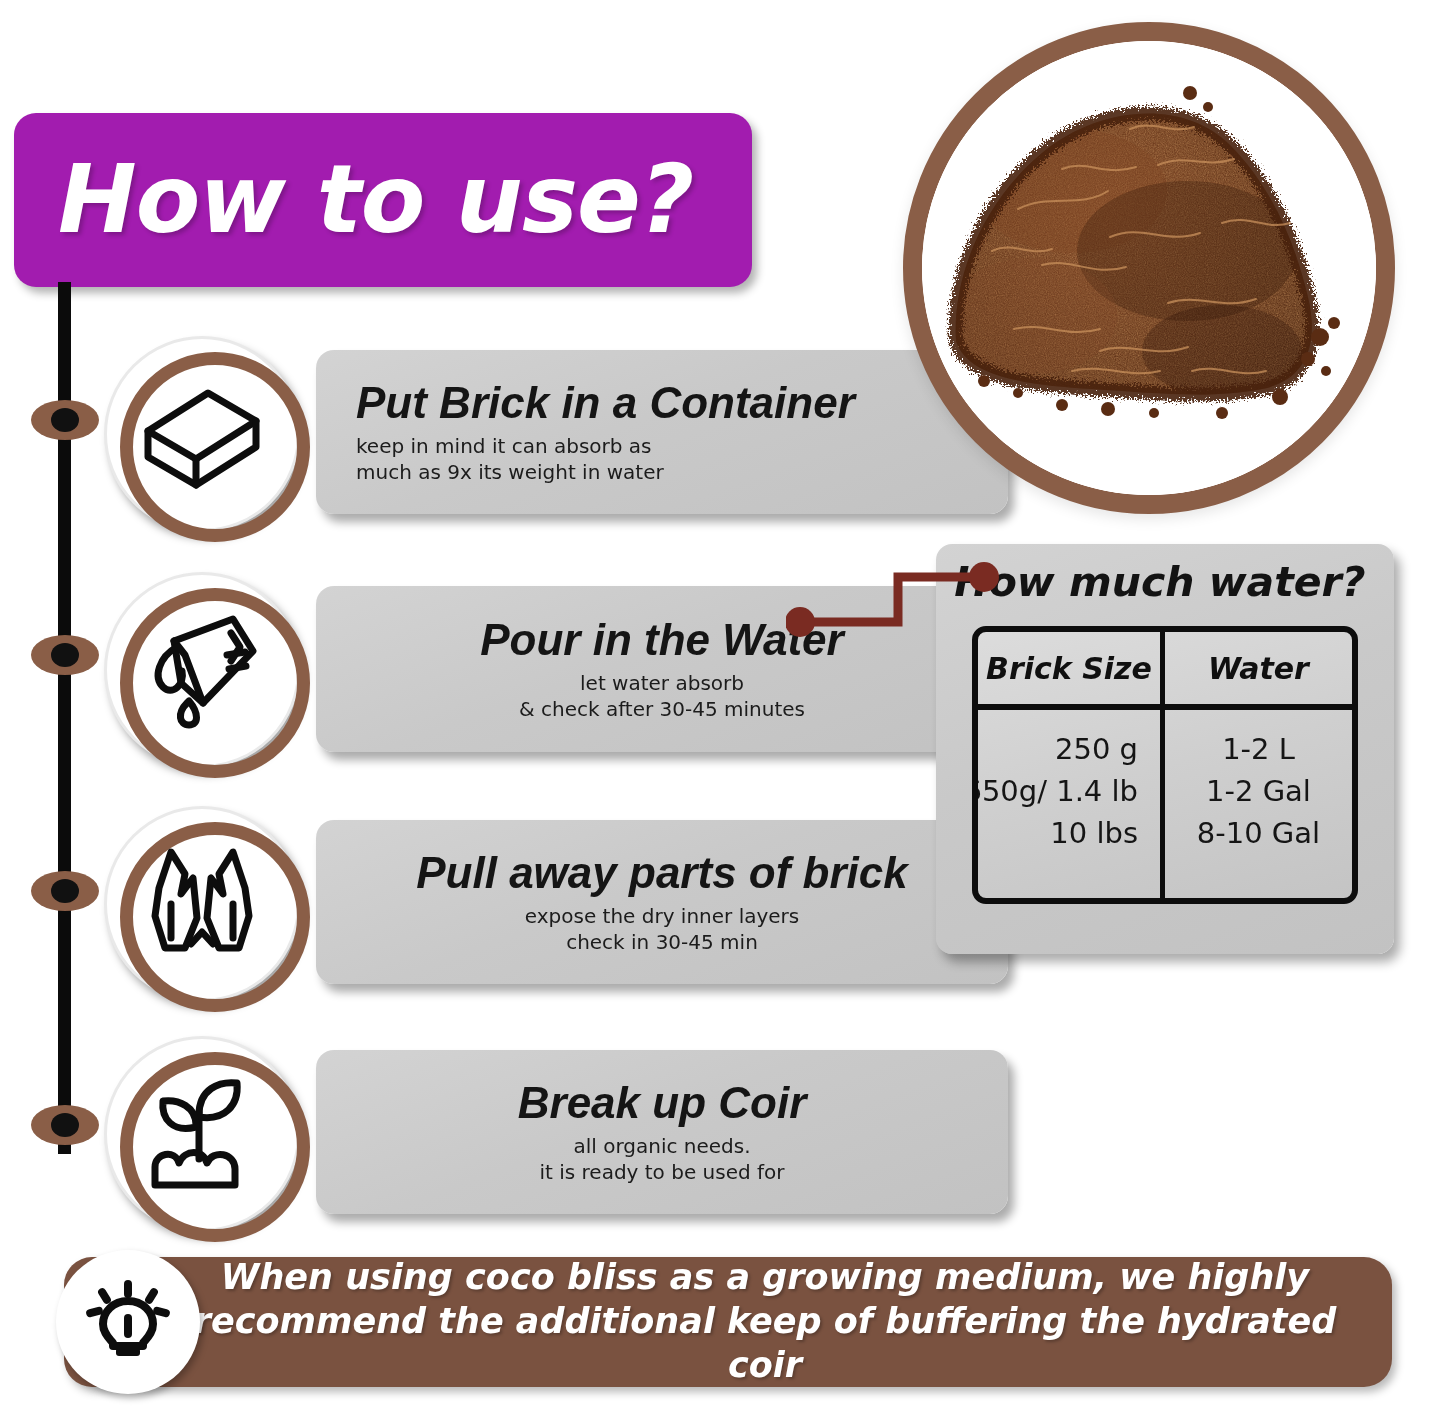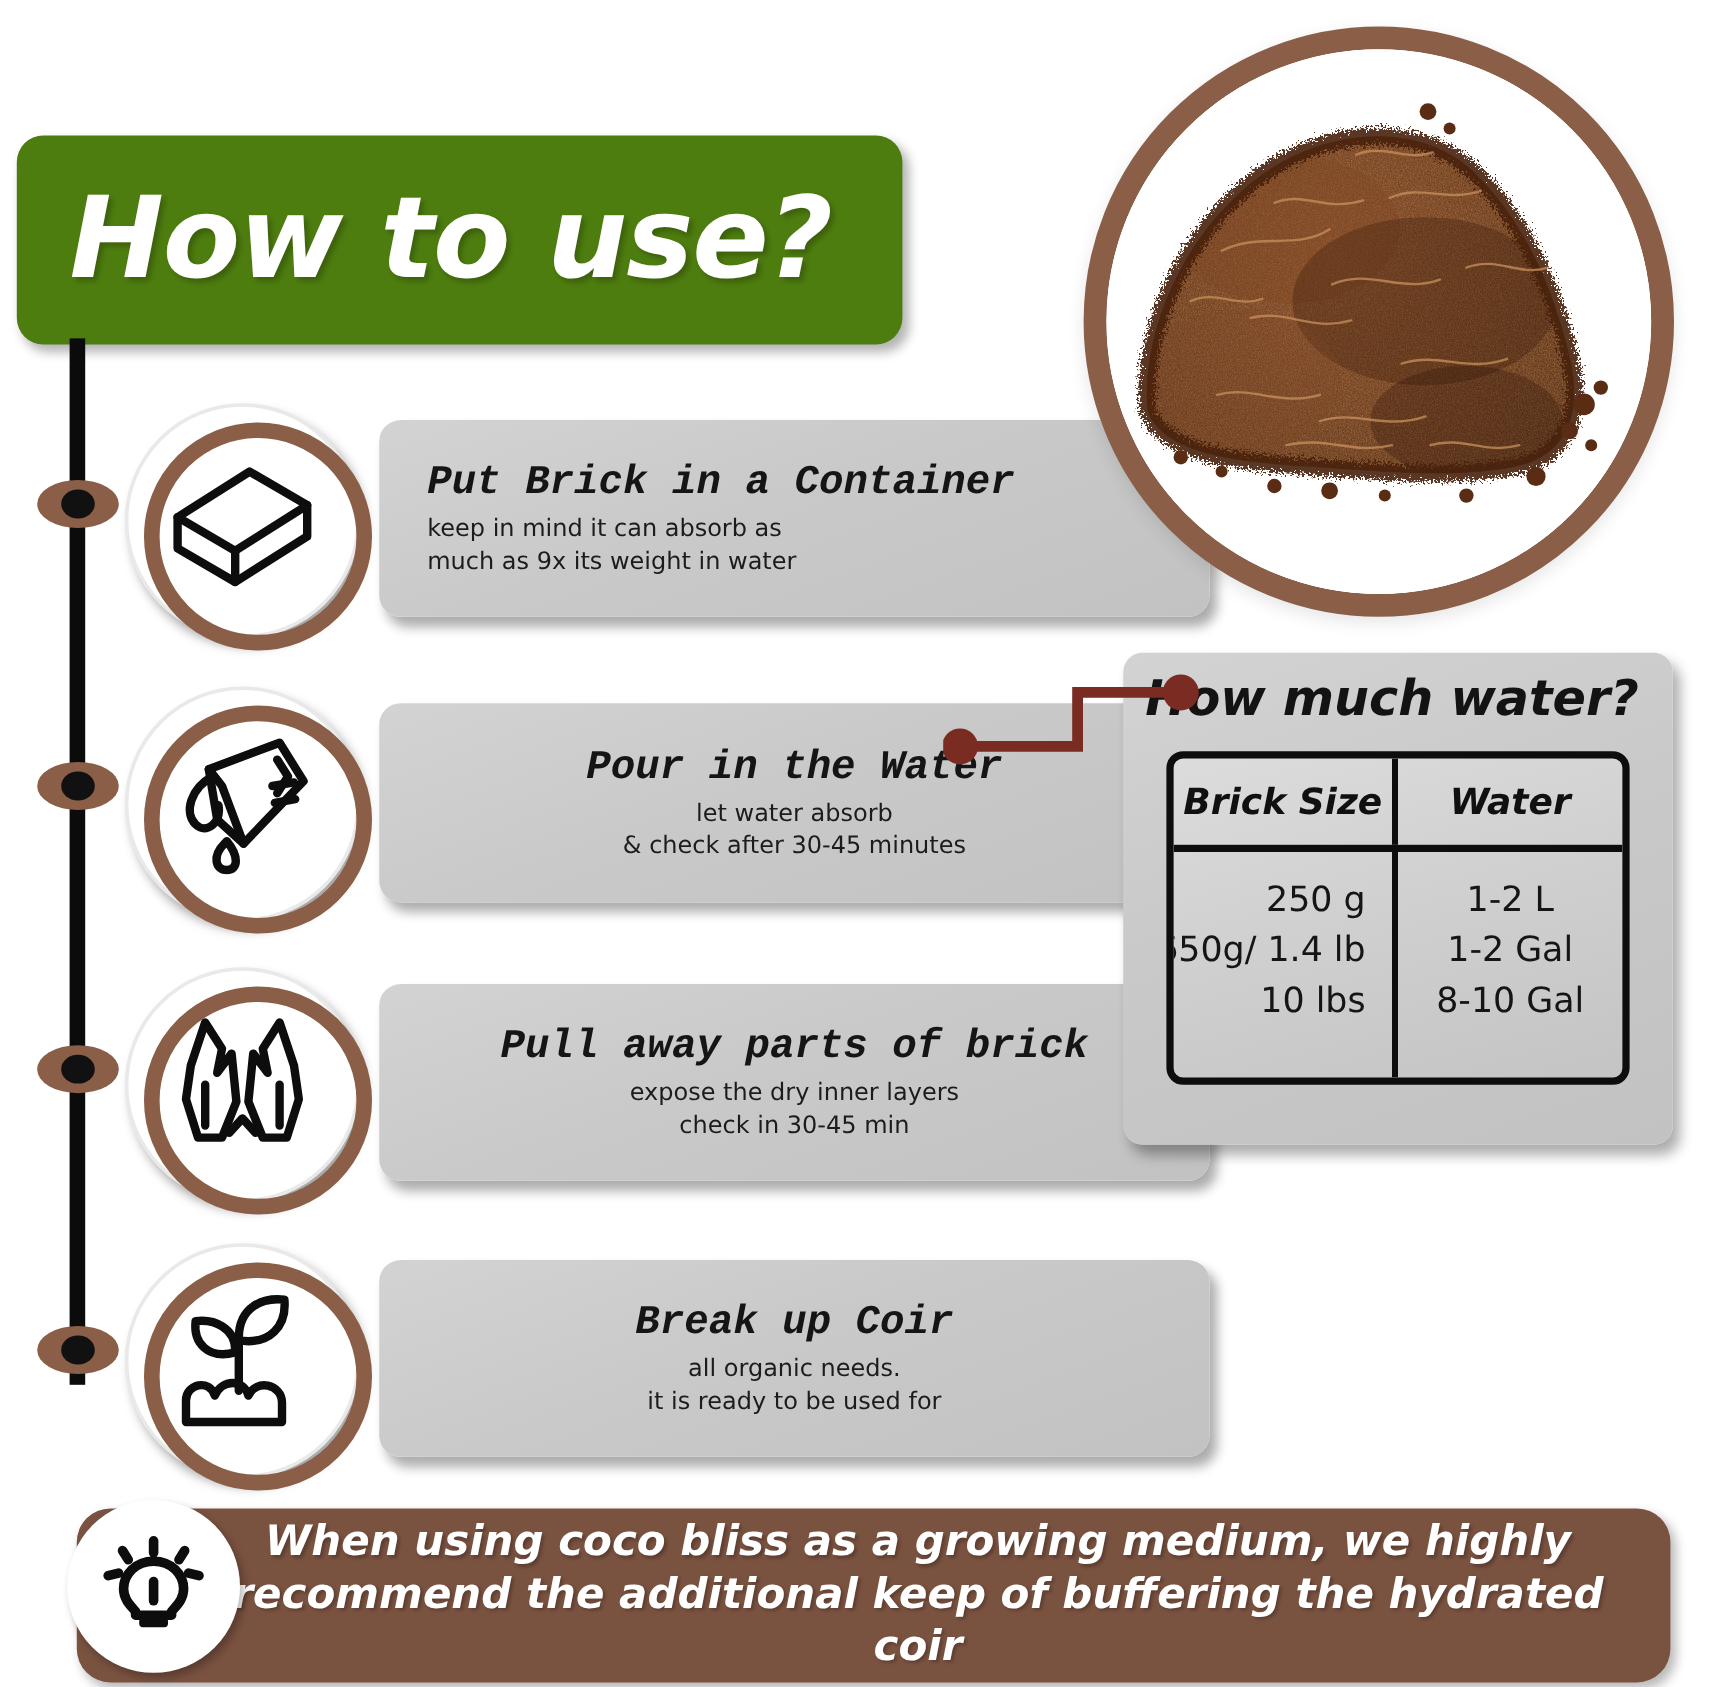--- a/index.html
+++ b/index.html
@@ -19,21 +19,21 @@
     background: #ffffff;
   }
 
   
   .header-banner {
     position: absolute;
     left: 14px;
     top: 113px;
     width: 738px;
     height: 174px;
-    background: #4d7c0f;
+    background: #a21caf;
     border-radius: 22px;
     box-shadow: 5px 6px 9px rgba(0,0,0,0.30);
     display: flex;
     align-items: center;
   }
   .header-title {
     color: #ffffff;
     font-family: "DejaVu Sans", sans-serif;
     font-weight: bold;
     font-style: italic;
@@ -98,24 +98,24 @@
     align-items: center;
     justify-content: center;
     padding: 10px 26px;
   }
   .step.s1 .step-card { width: 692px; height: 164px; }
   .step.s2 .step-card { width: 692px; height: 166px; }
   .step.s3 .step-card { width: 692px; height: 164px; }
   .step.s4 .step-card { width: 692px; height: 164px; }
 
   .step-title {
-    font-family: Liberation Mono, monospace;
+    font-family: Liberation Sans, sans-serif;
     font-weight: bold;
     font-style: italic;
-    font-size: 34px;
+    font-size: 44px;
     color: #151515;
     line-height: 1.15;
     margin-bottom: 4px;
     white-space: nowrap;
   }
   .step-desc {
     font-family: "DejaVu Sans", sans-serif;
     font-size: 20px;
     color: #1c1c1c;
     line-height: 1.33;
@@ -246,21 +246,21 @@
   }
   .wt-body .wt-cell.left { align-items: flex-end; padding-right: 22px; }
   .wt-body .wt-cell.right { align-items: center; }
 
   
   .bottom-banner {
     position: absolute;
     left: 64px;
     top: 1257px;
     width: 1328px;
-    height: 145px;
+    height: 130px;
     background: #7A5240;
     border-radius: 28px;
     box-shadow: 4px 5px 9px rgba(0,0,0,0.28);
     display: flex;
     align-items: center;
   }
   .bottom-text {
     flex: 1;
     text-align: center;
     color: #ffffff;

